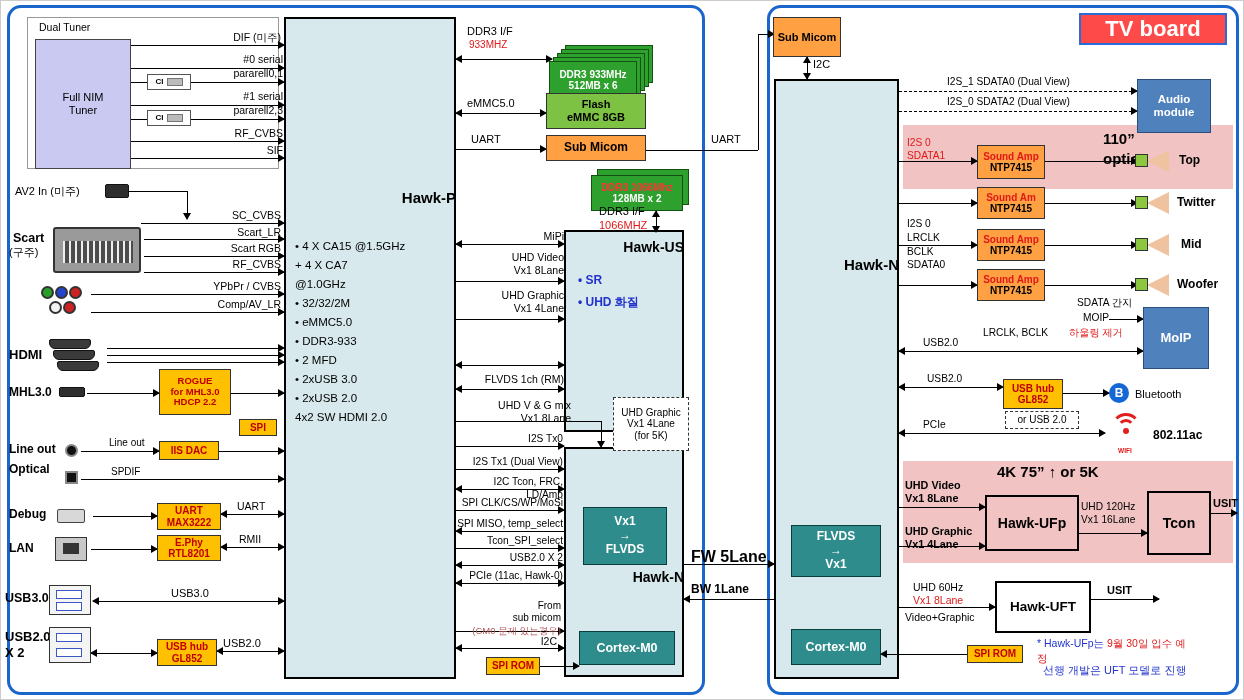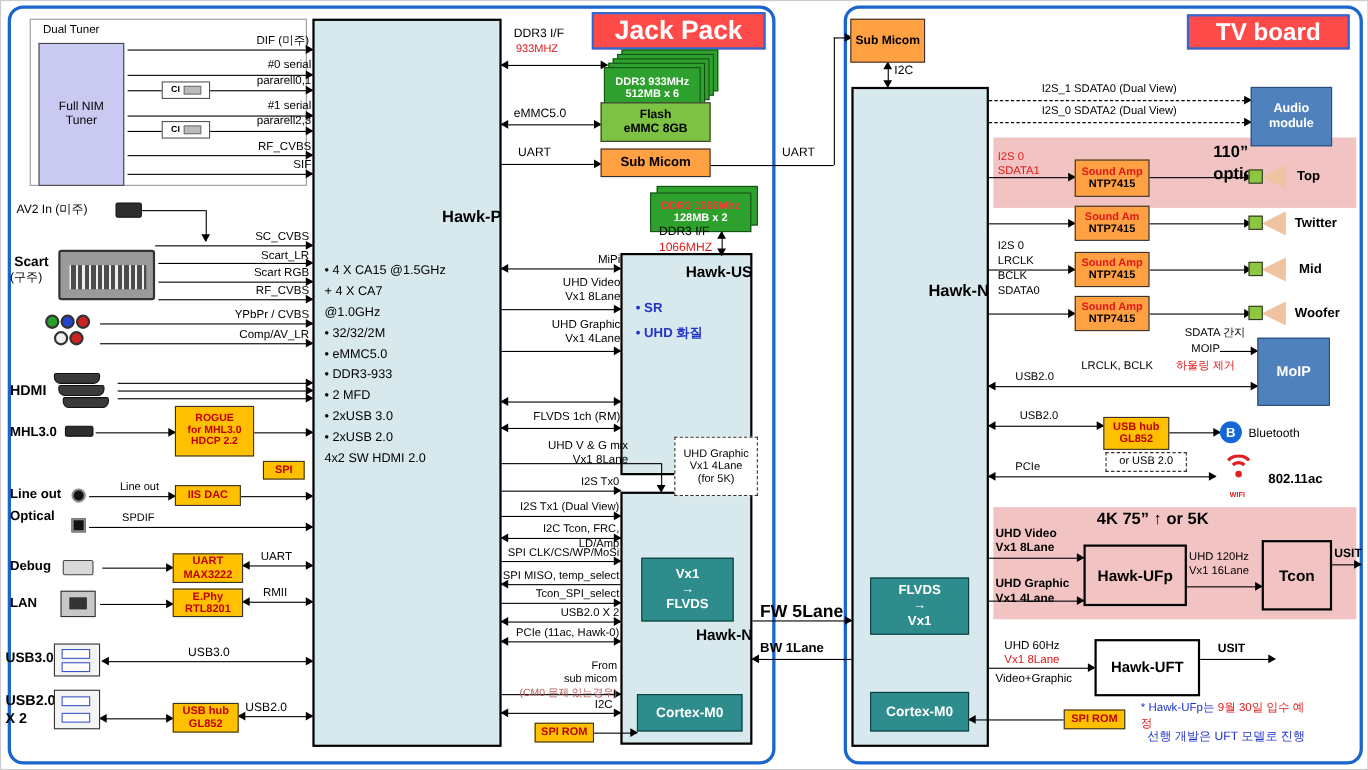--- a/index.html
+++ b/index.html
@@ -67,25 +67,24 @@
     border-bottom:11px solid transparent;border-right:22px solid #f0c3a0}
 </style>
 </head>
 <body>
 
 <div id="stage">
 
   <div class="panel" style="left:6px;top:4px;width:698px;height:690px"></div>
   <div class="panel" style="left:766px;top:4px;width:472px;height:690px"></div>
 
-  <div class="titlebox" style="left:537px;top:10px;width:158px;height:34px;font-size:24px">Jack Pack</div>
 
   <div class="thinframe" style="left:26px;top:16px;width:252px;height:152px"></div>
   <div class="lbl" style="left:38px;top:20px">Dual Tuner</div>
-  <div class="box tunerbox" style="left:34px;top:38px;width:78px;height:130px">Full NIM
+  <div class="box tunerbox" style="left:34px;top:38px;width:96px;height:130px">Full NIM
 Tuner</div>
   <div class="lbl c" style="left:188px;top:30px;width:92px">DIF (미주)</div>
   <div class="lbl c" style="left:196px;top:52px;width:86px">#0 serial</div>
   <div class="lbl c" style="left:196px;top:66px;width:86px">pararell0,1</div>
   <div class="lbl c" style="left:196px;top:89px;width:86px">#1 serial</div>
   <div class="lbl c" style="left:196px;top:103px;width:86px">pararell2,3</div>
   <div class="lbl c" style="left:196px;top:126px;width:86px">RF_CVBS</div>
   <div class="lbl c" style="left:196px;top:143px;width:86px">SIF</div>
   <div class="box cibox" style="left:146px;top:73px;width:44px;height:16px"><span>CI</span><span class="slot"></span></div>
   <div class="box cibox" style="left:146px;top:109px;width:44px;height:16px"><span>CI</span><span class="slot"></span></div>

